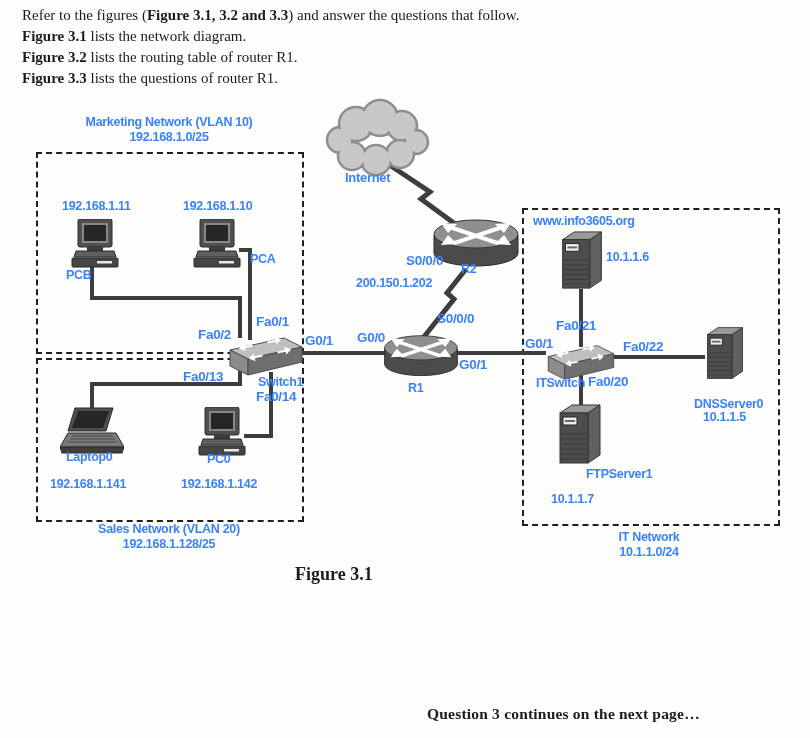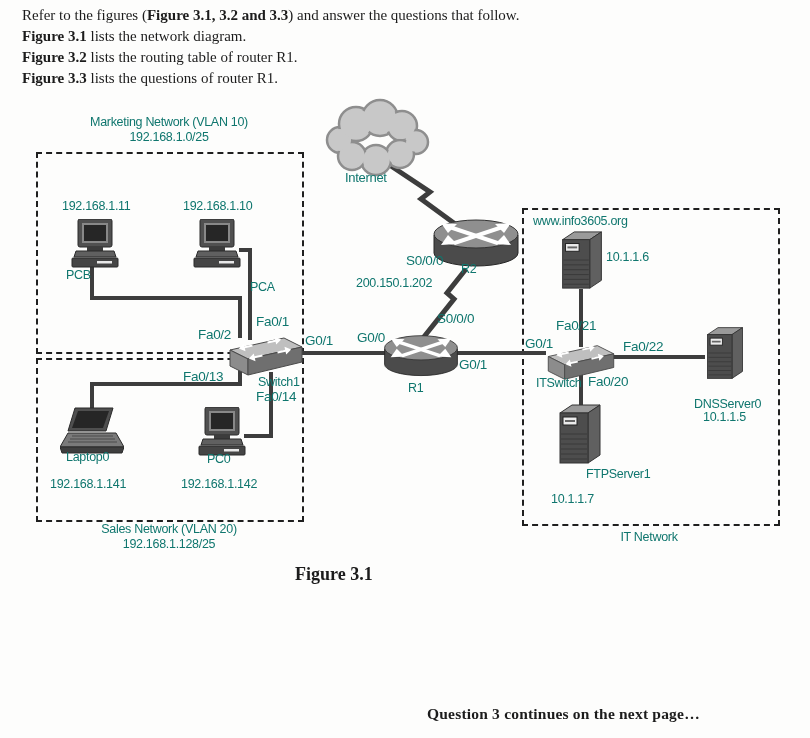--- a/index.html
+++ b/index.html
@@ -2,22 +2,22 @@
 <html><head>
 <meta charset="utf-8">
 <style>
   html,body{margin:0;padding:0;background:#ffffff;}
   #page{position:relative;width:810px;height:738px;background:#fdfdfc;overflow:hidden;
         font-family:"Liberation Serif",serif;color:#1c1c1c;}
   
   #intro{position:absolute;left:22px;top:5px;font-size:15px;line-height:21px;white-space:nowrap;}
   #intro b{font-weight:bold;}
   
-  .lbl{position:absolute;font-family:"Liberation Sans",sans-serif;font-weight:normal;
-       color:#0f766e;font-size:12.5px;letter-spacing:-0.3px;white-space:nowrap;line-height:14px;}
+  .lbl{position:absolute;font-family:"Liberation Sans",sans-serif;font-weight:bold;
+       color:#3b82f6;font-size:12.5px;letter-spacing:-0.3px;white-space:nowrap;line-height:14px;}
   .port{font-size:13.5px;}
   .nettitle{text-align:center;line-height:15px;font-size:12.5px;}
   
   .netbox{position:absolute;border:2px dashed #1f1f1f;}
   
   .wire{position:absolute;background:#3d3d3d;}
   .icon{position:absolute;}
   #caption{position:absolute;left:295px;top:564px;font-weight:bold;font-size:18px;}
   #footer{position:absolute;left:427px;top:705px;font-weight:bold;font-size:15.5px;letter-spacing:0.2px;}
   svg{display:block;}
@@ -41,20 +41,21 @@
   <div class="lbl nettitle" style="left:49px;top:115px;width:240px;">
     <div>Marketing Network (VLAN 10)</div>
     <div>192.168.1.0/25</div>
   </div>
   <div class="lbl nettitle" style="left:49px;top:522px;width:240px;">
     <div>Sales Network (VLAN 20)</div>
     <div>192.168.1.128/25</div>
   </div>
   <div class="lbl nettitle" style="left:549px;top:530px;width:200px;">
     <div>IT Network</div>
+    <div>10.1.1.0/24</div>
   </div>
 
   <div class="wire" style="left:90px;top:265px;width:4px;height:35px;"></div>
   <div class="wire" style="left:90px;top:296px;width:152px;height:4px;"></div>
   <div class="wire" style="left:238px;top:296px;width:4px;height:42px;"></div>
   <div class="wire" style="left:239px;top:248px;width:13px;height:4px;"></div>
   <div class="wire" style="left:248px;top:248px;width:4px;height:92px;"></div>
   <div class="wire" style="left:90px;top:382px;width:4px;height:27px;"></div>
   <div class="wire" style="left:90px;top:382px;width:152px;height:4px;"></div>
   <div class="wire" style="left:238px;top:366px;width:4px;height:20px;"></div>
@@ -194,21 +195,21 @@
   <svg class="icon" style="left:192px;top:219px;" width="50" height="54" viewBox="0 0 50 54">
     <rect x="8" y="0" width="34" height="28" rx="2" fill="#505050" stroke="#2a2a2a"></rect>
     <rect x="12" y="4" width="26" height="20" fill="#888"></rect>
     <rect x="14" y="6" width="22" height="16" fill="#262626"></rect>
     <rect x="17" y="28" width="16" height="4" fill="#3c3c3c"></rect>
     <polygon points="6,32 44,32 46,38 4,38" fill="#606060" stroke="#2a2a2a"></polygon>
     <rect x="2" y="39" width="46" height="9" rx="1" fill="#454545" stroke="#2a2a2a"></rect>
     <rect x="27" y="42" width="15" height="2.5" fill="#e8e8e8"></rect>
   </svg>
   <div class="lbl" style="left:183px;top:199px;">192.168.1.10</div>
-  <div class="lbl" style="left:202px;top:280px;padding-left:48px;">PCA</div>
+  <div class="lbl" style="left:202px;top:252px;padding-left:48px;">PCA</div>
 
   <svg class="icon" style="left:60px;top:407px;" width="64" height="48" viewBox="0 0 64 48">
     <polygon points="15,1 53,1 46,24 8,24" fill="#4f4f4f" stroke="#2a2a2a"></polygon>
     <polygon points="18,4 49,4 43,21 12,21" fill="#262626"></polygon>
     <polygon points="8,26 56,26 64,40 0,40" fill="#7a7a7a" stroke="#2a2a2a"></polygon>
     <line x1="12" y1="29" x2="53" y2="29" stroke="#4a4a4a"></line>
     <line x1="10" y1="32" x2="55" y2="32" stroke="#4a4a4a"></line>
     <line x1="8" y1="35" x2="57" y2="35" stroke="#4a4a4a"></line>
     <polygon points="0,40 64,40 62,46 2,46" fill="#3e3e3e" stroke="#2a2a2a"></polygon>
   </svg>

